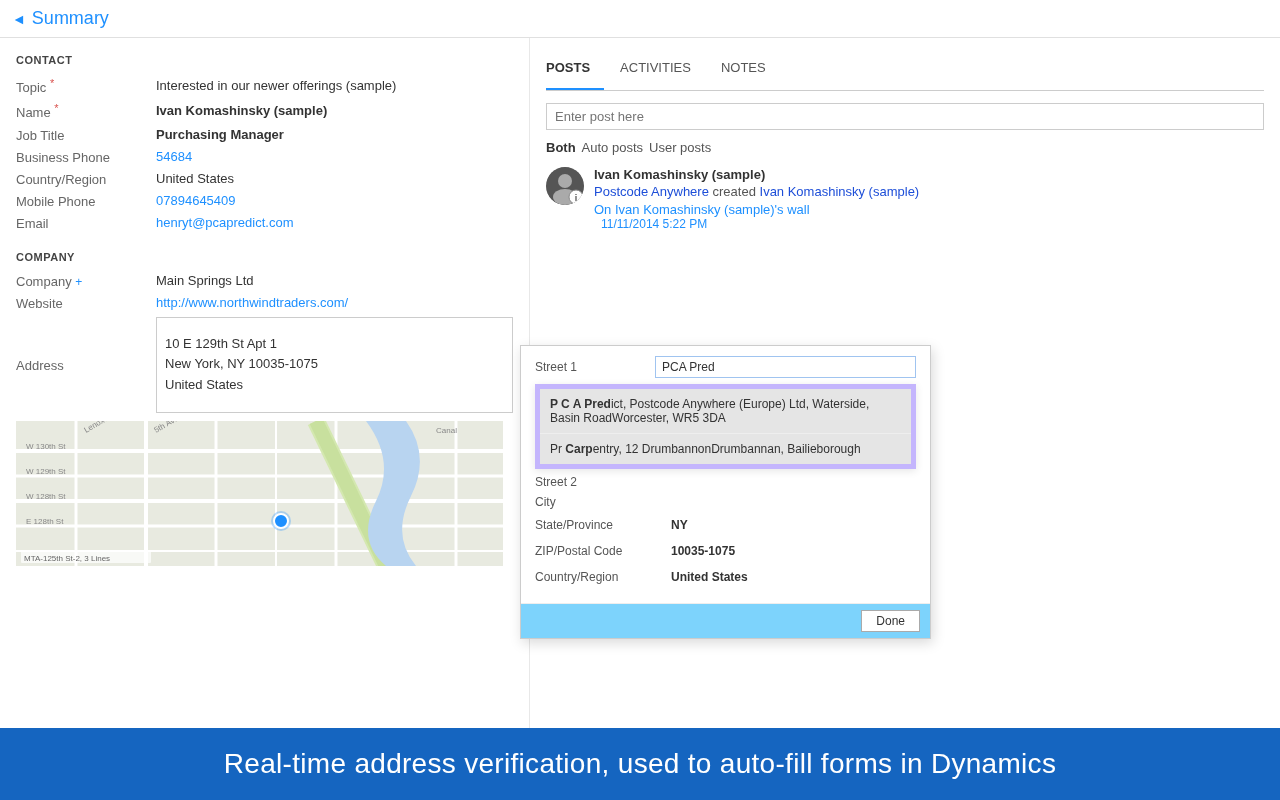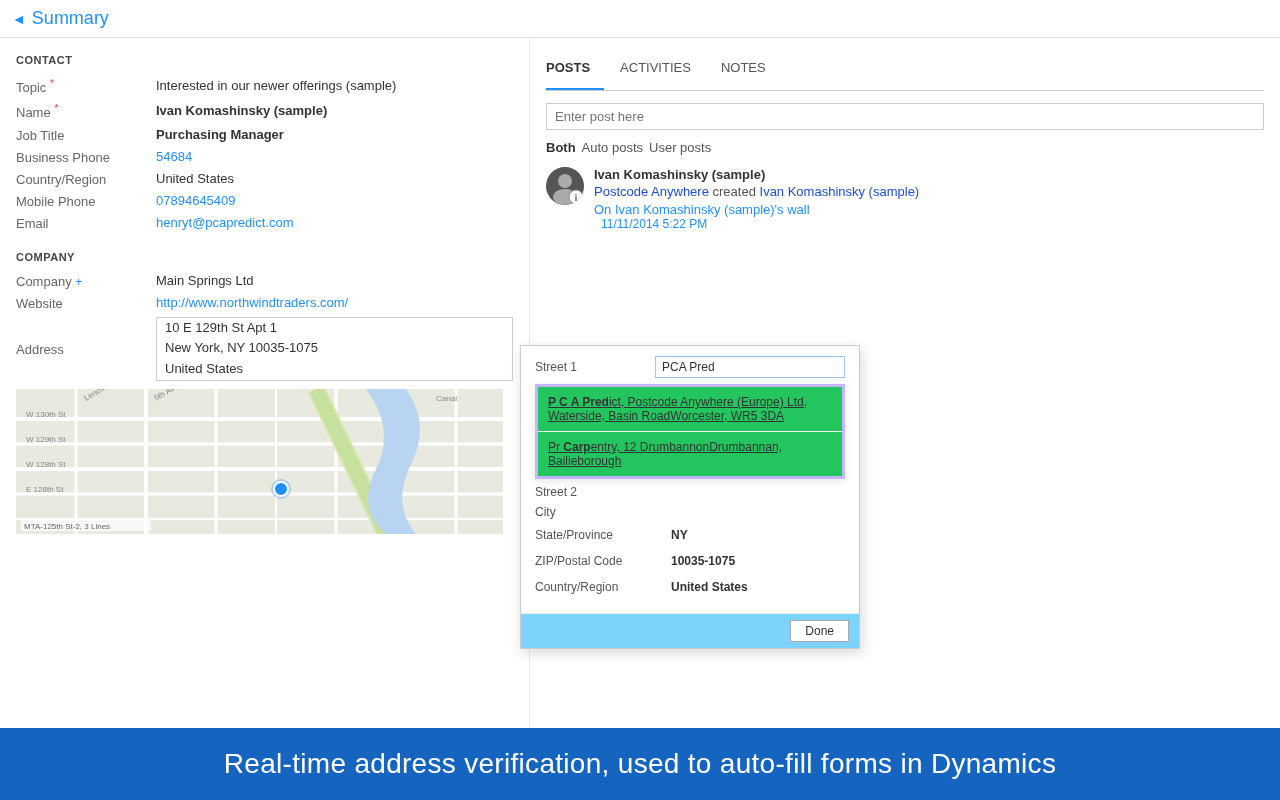--- a/index.html
+++ b/index.html
@@ -45,21 +45,21 @@
     .field-label .required {
       color: #d9534f; font-size: 11px; vertical-align: super;
     }
     .field-value {
       flex: 1; color: #333; font-size: 13px;
     }
     .field-value.bold { font-weight: 700; }
     .field-value.link { color: #1e90ff; cursor: pointer; }
 
     .address-box {
-      border: 1px solid #ccc; padding: 0 8px; font-size: 13px;
+      border: 1px solid #ccc; padding: 16px 8px; font-size: 13px;
       color: #333; line-height: 1.6; min-height: 60px; width: 391px;
     }
 
     .company-section { margin-top: 20px; }
 
     
     .right-panel {
       flex: 1; padding: 16px; overflow-y: auto;
     }
 
@@ -109,21 +109,21 @@
     .post-date { font-size: 12px; color: #1e90ff; margin-left: 7px; }
 
     
     .address-popup-overlay {
       position: absolute; top: 345px; left: 520px;
       z-index: 100;
     }
     .address-popup {
       background: #fff; border: 1px solid #ccc;
       box-shadow: 2px 4px 12px rgba(0,0,0,0.15);
-      width: 340px;
+      width: 411px;
     }
     .address-form {
       padding: 10px 14px;
     }
     .addr-field-row {
       display: flex; align-items: center; margin-bottom: 6px;
     }
     .addr-label {
       width: 120px; min-width: 120px; font-size: 12px; color: #555;
     }
@@ -131,23 +131,22 @@
       flex: 1; border: 1px solid #a0c4f0; padding: 3px 6px;
       font-size: 12px; outline: none; color: #333;
     }
     .addr-value {
       flex: 1; font-size: 12px; font-weight: 700; color: #333; padding: 3px 16px;
     }
     .addr-bold { font-weight: 700; }
 
     
     .autocomplete-dropdown {
-      border: 3px solid #c4b5fd; background: #22c55e;
+      border: 5px solid #c4b5fd; background: #e5e5e5;
       box-shadow: 0 2px 8px rgba(0,0,0,0.1);
-      text-decoration: underline;
     }
     .autocomplete-item {
       padding: 8px 10px; font-size: 12px; color: #333; cursor: pointer;
       border-bottom: 1px solid #eee;
     }
     .autocomplete-item:last-child { border-bottom: none; }
     .autocomplete-item .highlight { font-weight: 700; }
 
     .done-row {
       display: flex; justify-content: flex-end; padding: 6px 10px;

